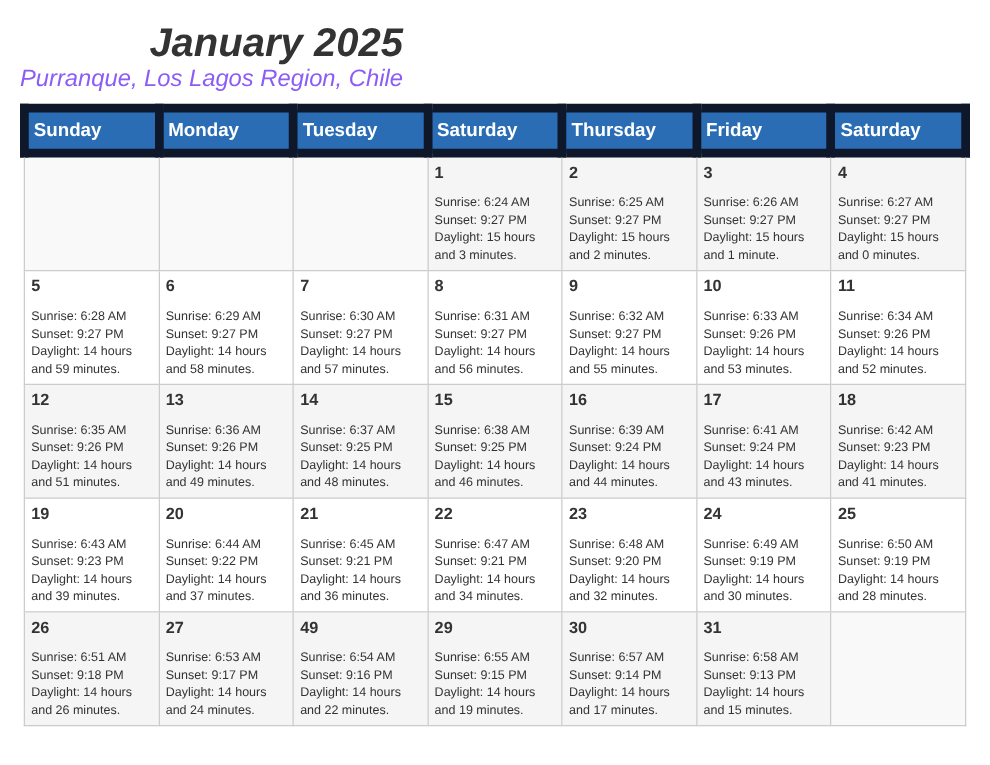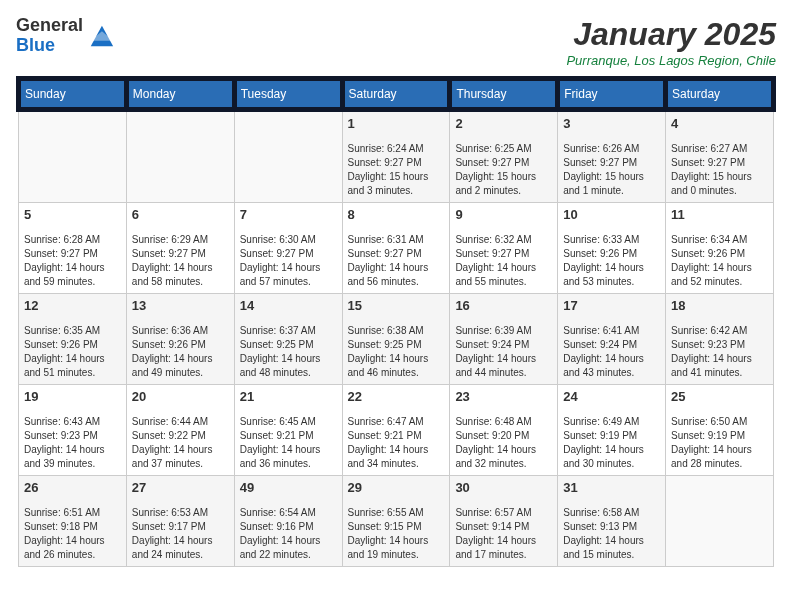--- a/index.html
+++ b/index.html
@@ -43,36 +43,36 @@
     .title-block {
       text-align: right;
       font-style: italic;
     }
     .month-title {
       font-size: 32px;
       font-weight: bold;
       color: #333;
     }
     .subtitle {
-      font-size: 13px;
-      color: #15803d;
+      font-size: 19px;
+      color: #8b5cf6;
     }
     table {
       width: 100%;
       border-collapse: collapse;
       table-layout: fixed;
     }
     thead tr th {
       background: #2a6db5;
       color: #fff;
-      font-size: 12px;
-      font-weight: normal;
+      font-size: 15px;
+      font-weight: bold;
       padding: 6px 4px;
       text-align: left;
-      border: 5px solid #0f172a;
+      border: 7px solid #0f172a;
     }
     tbody tr td {
       vertical-align: top;
       border: 1px solid #ccc;
       padding: 4px 5px;
       font-size: 10.5px;
       color: #333;
       height: 80px;
       background: #fff;
     }
@@ -92,30 +92,20 @@
       margin-top: 11px;
     }
     .empty-cell {
       background: #f9f9f9 !important;
     }
   </style>
 </head>
 <body>
 
 <div class="header">
-  <div class="logo">
-    <div class="logo-text">
-      <span class="logo-general">General</span>
-      <span class="logo-blue">Blue</span>
-    </div>
-    <svg class="logo-icon" viewBox="0 0 30 30" xmlns="http://www.w3.org/2000/svg">
-      <polygon points="4,26 16,4 28,26" fill="#1a6fc4"></polygon>
-      <polygon points="4,20 16,10 28,20" fill="#fff" opacity="0.4"></polygon>
-    </svg>
-  </div>
   <div class="title-block">
     <div class="month-title">January 2025</div>
     <div class="subtitle">Purranque, Los Lagos Region, Chile</div>
   </div>
 </div>
 
 <table>
   <thead>
     <tr>
     <th>Sunday</th>

